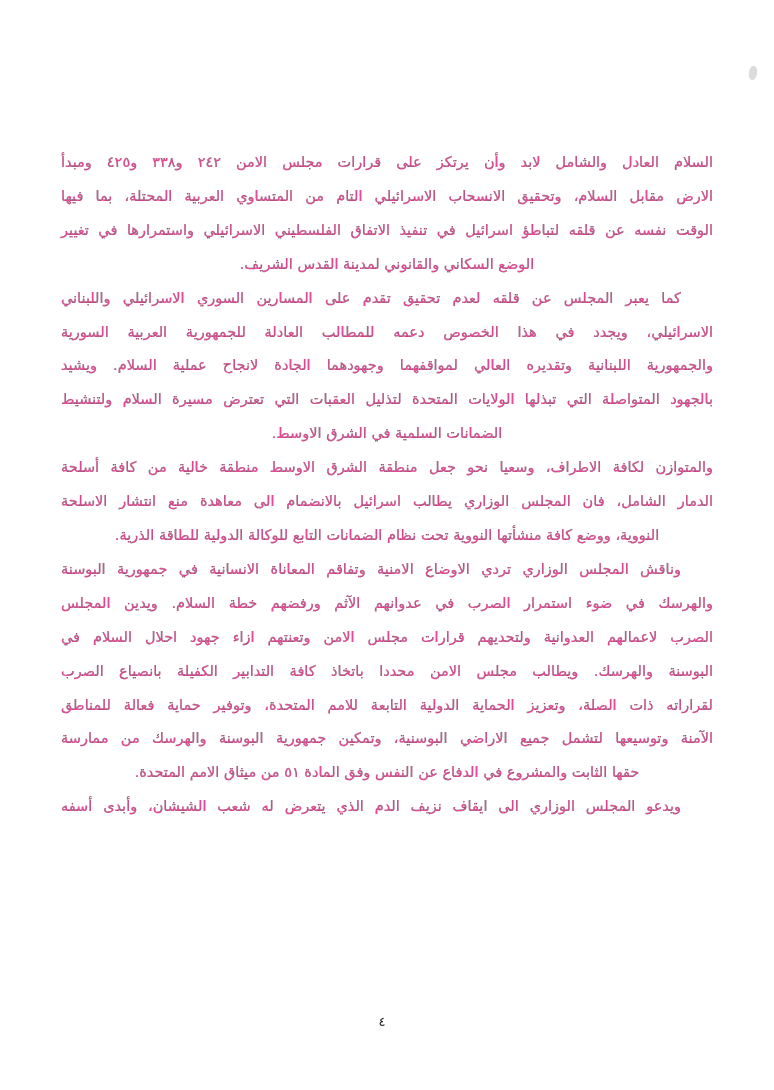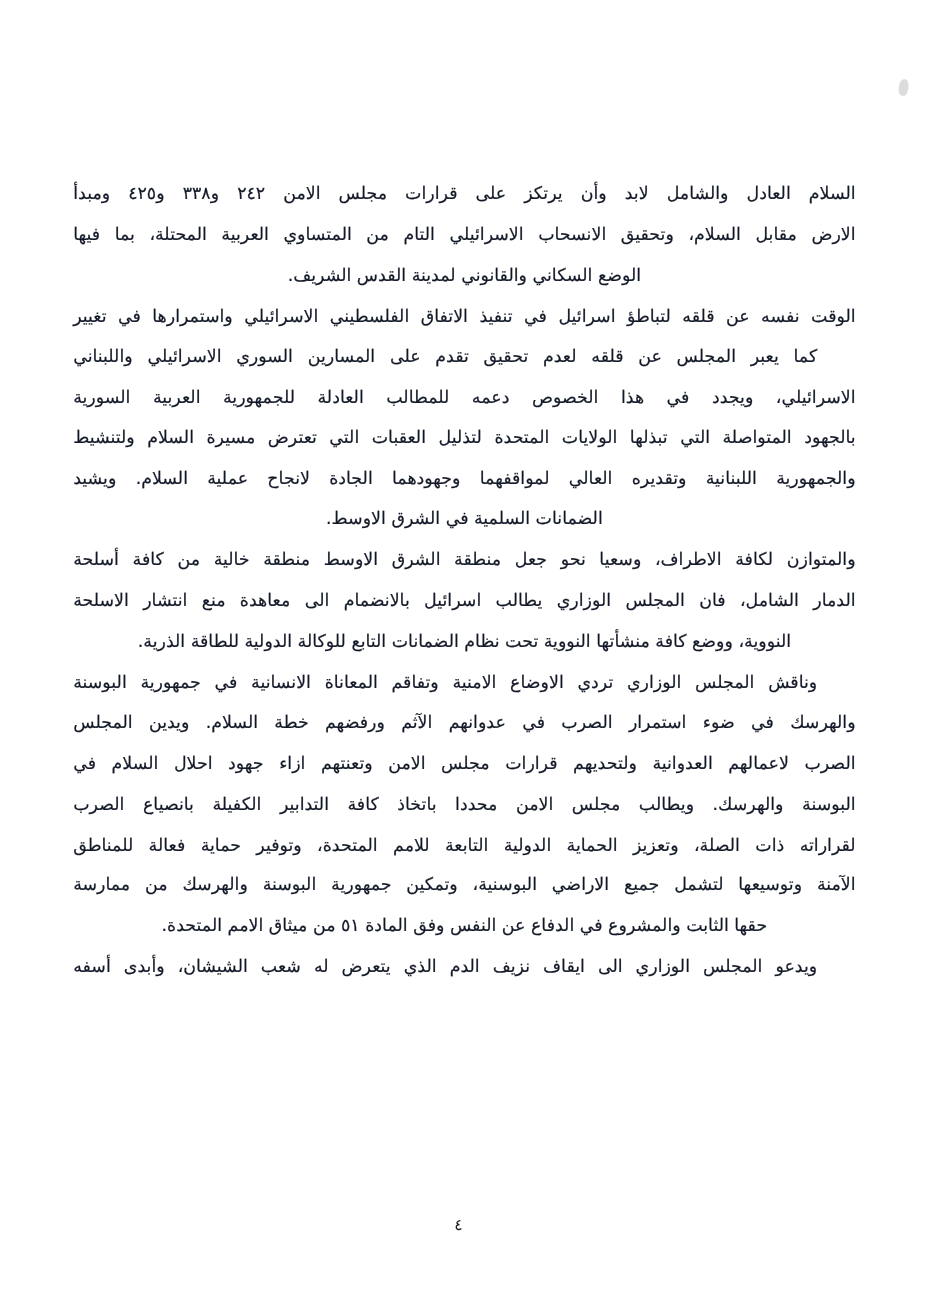--- a/index.html
+++ b/index.html
@@ -28,21 +28,21 @@
     position: absolute;
     top: 146px; right: 61px;
     width: 652px;
     direction: rtl;
   }
   .paragraph { margin: 0; }
   .line {
     direction: rtl;
     font-size: 14.5px;
     line-height: 33.9px;
-    color: #0f172a;
+    color: #ec4899;
     text-align: justify;
     text-align-last: justify;
     -webkit-text-stroke: 0.2px #3a3a3a;
     white-space: nowrap;
   }
   .line.indent { padding-right: 32px; }
   .line.center-last {
     text-align: center;
     text-align-last: center;
     white-space: normal;
@@ -59,28 +59,28 @@
 </style>
 </head>
 <body>
 
 <div class="page">
   <div class="corner-smudge"></div>
   <main class="text-block" id="text-block">
       <div class="paragraph">
         <div class="line">السلام العادل والشامل لابد وأن يرتكز على قرارات مجلس الامن ٢٤٢ و٣٣٨ و٤٢٥ ومبدأ</div>
         <div class="line">الارض مقابل السلام، وتحقيق الانسحاب الاسرائيلي التام من المتساوي العربية المحتلة، بما فيها</div>
+        <div class="line">الوقت نفسه عن قلقه لتباطؤ اسرائيل في تنفيذ الاتفاق الفلسطيني الاسرائيلي واستمرارها في تغيير</div>
         <div class="line center-last">الوضع السكاني والقانوني لمدينة القدس الشريف.</div>
-        <div class="line">الوقت نفسه عن قلقه لتباطؤ اسرائيل في تنفيذ الاتفاق الفلسطيني الاسرائيلي واستمرارها في تغيير</div>
       </div>
       <div class="paragraph">
         <div class="line indent">كما يعبر المجلس عن قلقه لعدم تحقيق تقدم على المسارين السوري الاسرائيلي واللبناني</div>
         <div class="line">الاسرائيلي، ويجدد في هذا الخصوص دعمه للمطالب العادلة للجمهورية العربية السورية</div>
+        <div class="line">والجمهورية اللبنانية وتقديره العالي لمواقفهما وجهودهما الجادة لانجاح عملية السلام. ويشيد</div>
         <div class="line">بالجهود المتواصلة التي تبذلها الولايات المتحدة لتذليل العقبات التي تعترض مسيرة السلام ولتنشيط</div>
-        <div class="line">والجمهورية اللبنانية وتقديره العالي لمواقفهما وجهودهما الجادة لانجاح عملية السلام. ويشيد</div>
         <div class="line center-last">الضمانات السلمية في الشرق الاوسط.</div>
       </div>
       <div class="paragraph">
         <div class="line">والمتوازن لكافة الاطراف، وسعيا نحو جعل منطقة الشرق الاوسط منطقة خالية من كافة أسلحة</div>
         <div class="line">الدمار الشامل، فان المجلس الوزاري يطالب اسرائيل بالانضمام الى معاهدة منع انتشار الاسلحة</div>
         <div class="line center-last">النووية، ووضع كافة منشأتها النووية تحت نظام الضمانات التابع للوكالة الدولية للطاقة الذرية.</div>
       </div>
       <div class="paragraph">
         <div class="line indent">وناقش المجلس الوزاري تردي الاوضاع الامنية وتفاقم المعاناة الانسانية في جمهورية البوسنة</div>
         <div class="line">والهرسك في ضوء استمرار الصرب في عدوانهم الآثم ورفضهم خطة السلام. ويدين المجلس</div>

